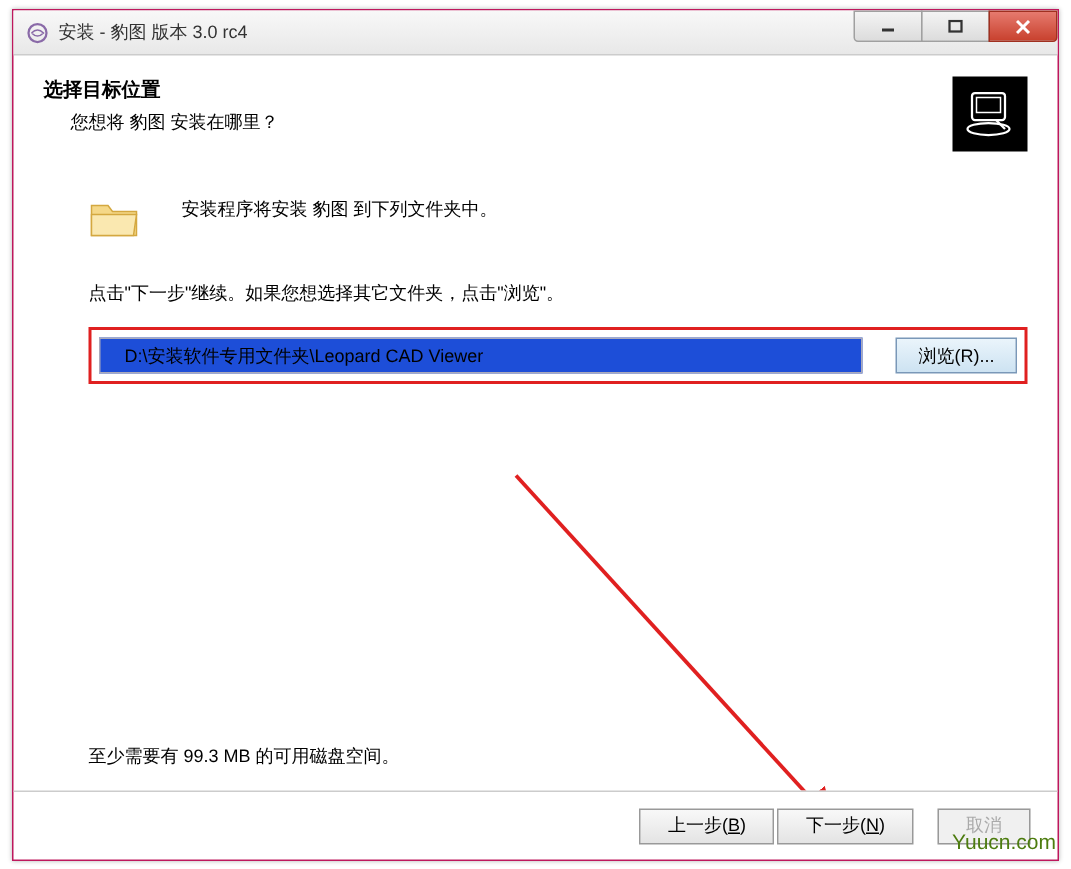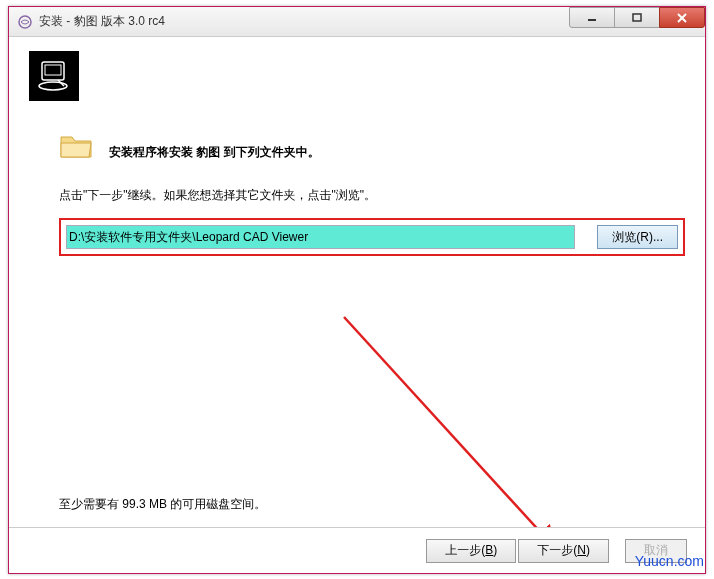--- a/index.html
+++ b/index.html
@@ -100,48 +100,47 @@
       display: flex;
       align-items: center;
       justify-content: center;
     }
     .body-section {
       margin-top: 30px;
       padding-left: 30px;
     }
     .folder-row {
       display: flex;
-      align-items: flex-end;
-      gap: 16px;
+      align-items: flex-start;
+      gap: 28px;
       margin-bottom: 26px;
-      font-weight: bold;
     }
     .folder-icon {
       width: 34px;
       height: 30px;
     }
     .instruction {
       margin-bottom: 14px;
       color: #000;
     }
     .highlight-box {
       border: 2px solid #e02020;
       padding: 5px 5px;
       display: flex;
       gap: 6px;
       align-items: center;
     }
     .path-input {
       flex: 1;
       height: 24px;
       border: 1px solid #aab;
-      padding: 2px 2px;
+      padding: 2px 16px;
       font-size: 12px;
       font-family: inherit;
-      background: #5eead4;
+      background: #1d4ed8;
     }
     .browse-btn {
       height: 24px;
       padding: 0 14px;
       border: 1px solid #7a98b8;
       background: linear-gradient(to bottom, #eaf4fb, #cde3f2);
       font-size: 12px;
       cursor: default;
       font-family: inherit;
       margin-left: 16px;
@@ -180,21 +179,21 @@
       position: absolute;
       left: 330px;
       top: 275px;
       pointer-events: none;
     }
     .watermark {
       position: absolute;
       right: 10px;
       bottom: 10px;
       font-size: 14px;
-      color: #1d4ed8;
+      color: #4d7c0f;
       font-family: Arial, sans-serif;
       z-index: 10;
     }
   </style>
 </head>
 <body>
 
 <div class="window">
   <div class="titlebar">
     <span class="titlebar-icon">
@@ -219,20 +218,24 @@
         <svg width="10" height="10">
             <line x1="1" y1="1" x2="9" y2="9" stroke="#fff" stroke-width="2"></line>
             <line x1="9" y1="1" x2="1" y2="9" stroke="#fff" stroke-width="2"></line>
           </svg>
       </div>
     </div>
   </div>
 
   <div class="content">
     <div class="header-row">
+      <div class="header-text">
+        <h2>选择目标位置</h2>
+        <p>您想将 豹图 安装在哪里？</p>
+      </div>
       <div class="wizard-icon">
         <svg width="40" height="40" viewBox="0 0 40 40">
           <rect x="8" y="6" width="22" height="18" rx="2" fill="none" stroke="#fff" stroke-width="1.5"></rect>
           <rect x="11" y="9" width="16" height="10" fill="none" stroke="#fff" stroke-width="1"></rect>
           <ellipse cx="19" cy="30" rx="14" ry="4" fill="none" stroke="#fff" stroke-width="1.5"></ellipse>
           <path d="M24 24 L30 30" stroke="#fff" stroke-width="1.5" fill="none"></path>
         </svg>
       </div>
     </div>
 

